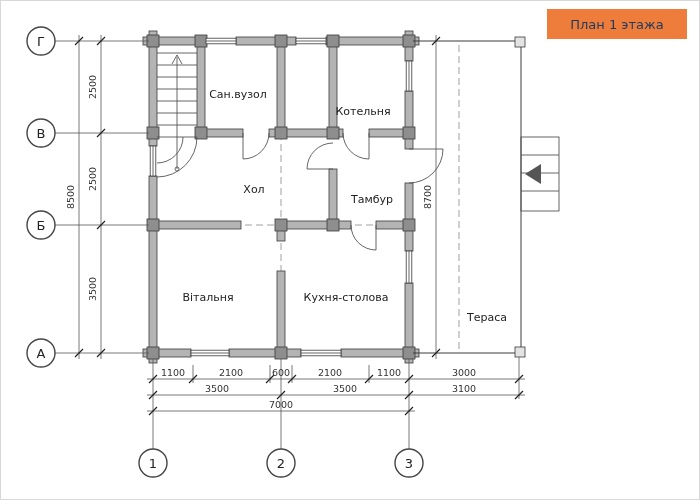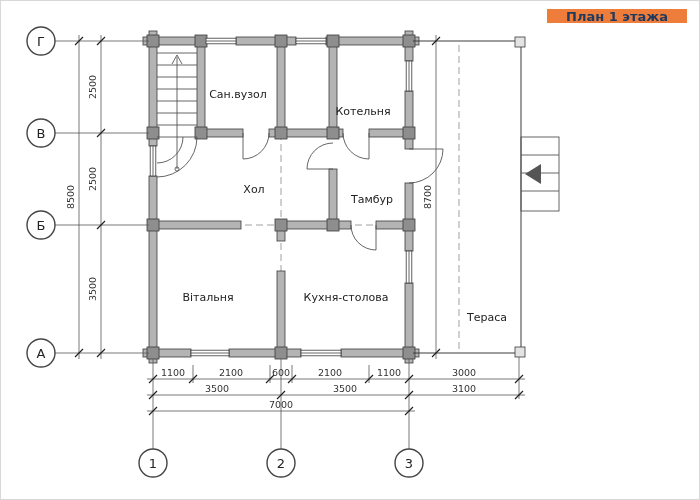--- a/index.html
+++ b/index.html
@@ -12,22 +12,22 @@
   .thin{stroke:#555;stroke-width:0.9;fill:none;}
   .dash{stroke:#888;stroke-width:0.8;fill:none;stroke-dasharray:7 4;}
   .dim{stroke:#555;stroke-width:0.8;fill:none;}
   .tick{stroke:#222;stroke-width:1.2;}
   .dtx{font-size:9.5px;fill:#333;text-anchor:middle;}
   .rtx{font-size:11px;fill:#222;text-anchor:middle;}
   .axc{fill:#fff;stroke:#444;stroke-width:1.4;}
   .axt{font-size:13px;fill:#222;text-anchor:middle;}
   .win{fill:#ffffff;stroke:#3a3a3a;stroke-width:0.8;}
   .post{fill:#e3e3e3;stroke:#3a3a3a;stroke-width:0.8;}
-  #title-box{position:absolute;left:546px;top:8px;width:140px;height:14px;background:#EE7D3B;
-    display:flex;align-items:center;justify-content:center;color:#1F3A5F;font-weight:bold;font-size:13px;}
+  #title-box{position:absolute;left:546px;top:8px;width:140px;height:30px;background:#EE7D3B;
+    display:flex;align-items:center;justify-content:center;color:#1F3A5F;font-weight:normal;font-size:13px;}
 </style>
 </head>
 <body>
 
 <div id="stage">
 
   <svg width="700" height="500" viewBox="0 0 700 500">
 
     <g>
       <path class="dash" d="M156 224 H404"></path>

